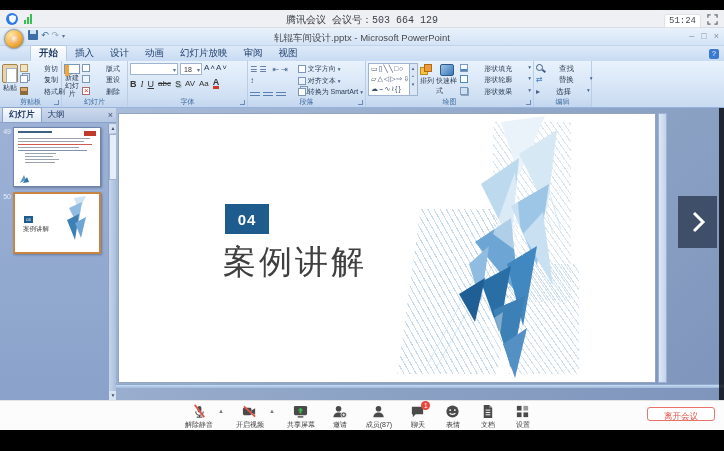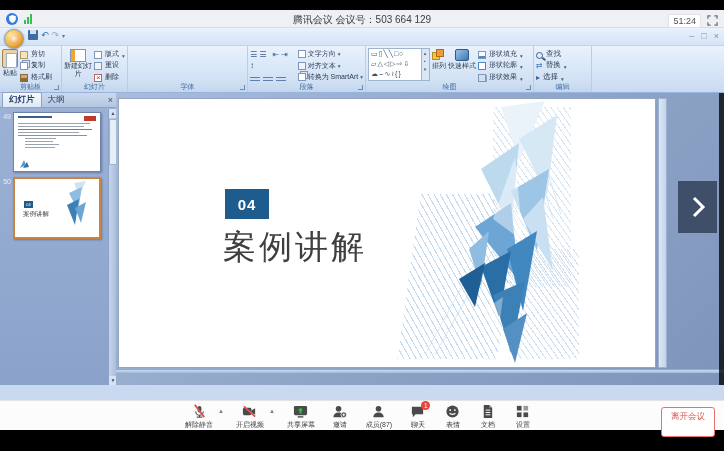--- a/index.html
+++ b/index.html
@@ -2,21 +2,21 @@
 <html><head>
 <meta charset="utf-8">
 <style>
   * { margin:0; padding:0; box-sizing:border-box; }
   html,body { background:#000; }
   body { font-family:"Liberation Sans","DejaVu Sans",sans-serif; }
   #stage { position:relative; width:724px; height:451px; background:#000; overflow:hidden; }
 
   
   .meet-header { position:absolute; top:10px; left:0; width:724px; height:18px;
-    background:#eef0f4; border-bottom:1px solid #d9dce1; }
+    background:#eef0f4; border-bottom:1px solid #d9dce1;font-family:Liberation Mono, monospace; }
   .mh-left { position:absolute; left:6px; top:3px; display:flex; align-items:center; gap:6px; }
   .shield { width:12px; height:12px; border-radius:50%; background:#2f7ce5; display:flex; align-items:center; justify-content:center; }
   .shield svg { width:7px; height:8px; }
   .sigbars { display:flex; align-items:flex-end; gap:1px; height:10px; }
   .sigbars i { width:2px; background:#35c04f; display:block; }
   .mh-title { position:absolute; left:0; right:0; top:3px; text-align:center; font-size:10px; color:#3a3f47; }
   .mh-right { position:absolute; right:6px; top:2px; display:flex; align-items:center; gap:6px; }
   .timer { background:#fff; border:1px solid #e0e2e6; border-radius:2px; font-size:9px; color:#4a4f57; padding:1px 4px; }
   .fs-icon svg { width:11px; height:11px; }
 
@@ -44,21 +44,21 @@
   .help-dot { position:absolute; right:5px; bottom:2px; width:10px; height:10px; border-radius:2px; background:#3a7ad1; color:#fff; font-size:7px; text-align:center; line-height:10px; }
 
   .ribbon { position:relative; height:47px; background:linear-gradient(#e9f2fd,#d4e3f5 65%,#c9dbf1); border-bottom:1px solid #96b4dd; display:flex; }
   .rgroup { position:relative; height:100%; border-right:1px solid #b9cde6; padding:2px 2px 10px; }
   .rg-label { position:absolute; left:0; right:0; bottom:0; height:10px; font-size:7px; color:#3e6aa0; text-align:center; line-height:10px;
     background:linear-gradient(#cfe0f3,#c3d6ee); }
   .dlg { position:absolute; right:2px; bottom:2px; width:5px; height:5px; border-right:1px solid #6b8cba; border-bottom:1px solid #6b8cba; }
   .rg-body { display:flex; height:35px; gap:2px; }
   .bigbtn { display:flex; flex-direction:column; align-items:center; justify-content:flex-start; font-size:7px; color:#2b3a52; padding-top:1px; }
   .smallcol { display:flex; flex-direction:column; justify-content:space-around; font-size:7px; color:#2b3a52; }
-  .smallcol .sbtn { display:flex; align-items:flex-end; gap:3px; white-space:nowrap; }
+  .smallcol .sbtn { display:flex; align-items:flex-start; gap:16px; white-space:nowrap; }
   .mini { display:inline-block; width:8px; height:8px; }
   .m-clip { background:#f3e3c3; border:1px solid #b9995d; }
   .m-pages { background:#fff; border:1px solid #7e97b8; box-shadow:2px -2px 0 -1px #dce7f3, 2px -2px 0 0 #7e97b8; }
   .m-brush { background:linear-gradient(#d9a866 50%,#8a6a3a 50%); border:1px solid #8a6a3a; }
   .m-layout { background:#fff; border:1px solid #7e97b8; }
   .m-reset { background:#eef4fb; border:1px solid #7e97b8; }
   .m-del { background:#fff; border:1px solid #b06a6a; position:relative; }
   .m-del::after { content:"×"; position:absolute; left:1px; top:-2px; color:#c0392b; font-size:8px; }
   .paste-icon { width:16px; height:19px; background:#e8d3a8; border:1px solid #a08448; border-radius:2px; position:relative; }
   .paste-icon::after { content:""; position:absolute; left:3px; top:3px; width:9px; height:13px; background:#fff; border:1px solid #9fb0c6; }
@@ -163,21 +163,21 @@
   .meet-toolbar { position:absolute; top:400px; left:0; width:724px; height:30px; background:#fcfcfc; border-top:1px solid #e4e4e4; }
   .tb-items { position:absolute; left:182px; top:3px; display:flex; align-items:flex-start; gap:9px; }
   .t-item { display:flex; flex-direction:column; align-items:center; width:34px; }
   .t-item.narrow { width:26px; }
   .t-icon { height:15px; display:flex; align-items:center; justify-content:center; position:relative; }
   .t-icon svg { width:15px; height:15px; }
   .t-label { font-size:7px; color:#3c3c3c; margin-top:1px; white-space:nowrap; }
   .t-caret { font-size:6px; color:#7a7a7a; margin:4px 0 0 -7px; }
   .badge { position:absolute; right:-5px; top:-3px; min-width:9px; height:9px; border-radius:5px; background:#e8453c; color:#fff;
     font-size:6.5px; text-align:center; line-height:9px; padding:0 1px; }
-  .leave-btn { position:absolute; right:9px; top:6px; height:30px; padding:0 9px; background:#fff; border:1px solid #e8736c;
+  .leave-btn { position:absolute; right:9px; top:6px; height:14px; padding:0 16px; background:#fff; border:1px solid #e8736c;
     border-radius:3px; color:#e0544b; font-size:8.5px; line-height:16px; }
 </style>
 </head>
 <body>
 
 <div id="stage">
 
   <div class="meet-header">
     <div class="mh-left">
       <div class="shield">
@@ -207,27 +207,38 @@
     <div class="ppt-titlebar">
       <div class="orb">
           <div class="orb-core"></div>
         </div>
       <div class="qat">
         <span class="sv"></span>
         <span class="ar">↶</span>
         <span class="ar dim">↷</span>
         <span class="drop">▾</span>
       </div>
+      <div class="ppt-title">轧辊车间设计.pptx - Microsoft PowerPoint</div>
       <div class="win-ctrls">
         <span>–</span>
         <span>□</span>
         <span>×</span>
       </div>
     </div>
 
+    <div class="tabrow">
+      <div class="rtab active">开始</div>
+      <div class="rtab">插入</div>
+      <div class="rtab">设计</div>
+      <div class="rtab">动画</div>
+      <div class="rtab">幻灯片放映</div>
+      <div class="rtab">审阅</div>
+      <div class="rtab">视图</div>
+      <div class="help-dot">?</div>
+    </div>
 
     <div class="ribbon">
 
       <div class="rgroup" style="width:62px">
         <div class="rg-body">
           <div class="bigbtn">
             <span class="paste-icon"></span>
             <span>粘贴</span>
           </div>
           <div class="smallcol">
@@ -267,20 +278,39 @@
             <span class="sbtn">
                 <span class="mini m-del"></span>
                 <span>删除</span>
               </span>
           </div>
         </div>
         <div class="rg-label"><span>幻灯片</span></div>
       </div>
 
       <div class="rgroup" style="width:120px">
+        <div class="rg-body" style="flex-direction:column; gap:1px">
+          <div class="fontbox">
+            <span class="fsel">
+                <i>▾</i>
+              </span>
+            <span class="fsel fsz"><span>18</span><i>▾</i></span>
+            <span class="growshrink">A˄A˅</span>
+          </div>
+          <div class="fontrow2">
+            <span class="f-b">B</span>
+            <span class="f-i">I</span>
+            <span class="f-u">U</span>
+            <span class="f-s">abc</span>
+            <span class="f-sh">S</span>
+            <span class="f-av">AV</span>
+            <span class="f-aa">Aa</span>
+            <span class="f-col">A</span>
+          </div>
+        </div>
         <div class="rg-label"><span>字体</span><span class="dlg"></span></div>
       </div>
 
       <div class="rgroup" style="width:118px">
         <div class="rg-body">
           <div style="display:flex; flex-direction:column; justify-content:space-between; padding:1px 0">
             <div class="para-icons">☰☰ ⇤⇥ ↕</div>
             <div>
               <span class="algn"></span><span class="algn"></span><span class="algn"></span><span class="algn"></span><span class="algn"></span>
             </div>

